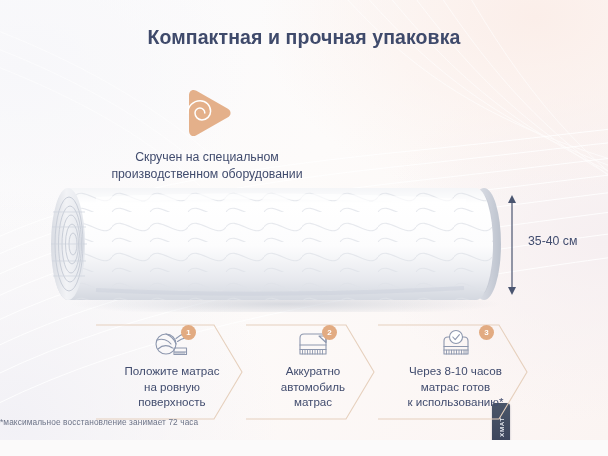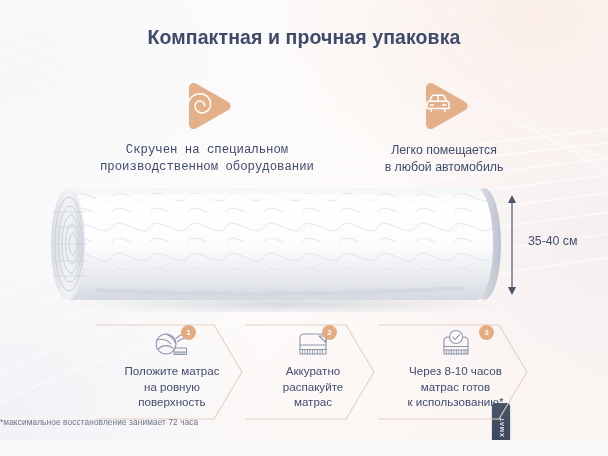--- a/index.html
+++ b/index.html
@@ -31,21 +31,21 @@
     text-align:center;
     font-size:19.5px; font-weight:bold; letter-spacing:.1px;
     color:#3f4a6b;
   }
 
   
   .feature {
     position:absolute; text-align:center; color:#414c6e;
     font-size:12.3px; line-height:16.5px;
   }
-  .feature.left  { left:76px;  top:80px; width:262px;font-family:Liberation Mono, monospace; }
+  .feature.left  { left:76px;  top:87px; width:262px; }
   .feature.right { left:330px; top:80px; width:228px; }
   .feat-icon { width:56px; height:52px; margin:0 auto 10px; position:relative; }
   .feat-icon svg { display:block; }
   .feat-text { white-space:pre-line; }
 
   
   .product { position:absolute; left:36px; top:182px; width:470px; height:130px; }
   .tag {
     position:absolute; left:456px; top:221px; width:18px; height:47px;
     background:linear-gradient(180deg,#4a5568 0%, #39425a 100%);
@@ -136,38 +136,20 @@
         <path d="M10 8.5 C10 3.8 13.4 1.6 17.4 3.8 L48.5 21.4 C52.6 23.7 52.6 28.3 48.5 30.6 L17.4 48.2 C13.4 50.4 10 48.2 10 43.5 Z" fill="#e4b08a"></path>
         <g fill="none" stroke="#ffffff" stroke-width="1.5" stroke-linecap="round">
           <path d="M25.8 26 C25.8 23.3 23.6 21.1 20.9 21.1 C18.2 21.1 16 23.3 16 26 C16 29.8 19.1 32.9 22.9 32.9 C27.7 32.9 31.6 29 31.6 24.2 C31.6 18.4 26.9 13.7 21.1 13.7 C14.3 13.7 8.8 19.2 8.8 26"></path>
         </g>
       </svg>
     </div>
     <div class="feat-text">Скручен на специальном
 производственном оборудовании</div>
   </div>
 
-  <div class="feature right">
-    <div class="feat-icon">
-      <svg width="56" height="52" viewBox="0 0 56 52">
-        <path d="M10 8.5 C10 3.8 13.4 1.6 17.4 3.8 L48.5 21.4 C52.6 23.7 52.6 28.3 48.5 30.6 L17.4 48.2 C13.4 50.4 10 48.2 10 43.5 Z" fill="#e4b08a"></path>
-        <g fill="none" stroke="#ffffff" stroke-width="1.5" stroke-linejoin="round" stroke-linecap="round">
-          <path d="M11 28.6 L11 23.6 C11 22.3 12 21.3 13.3 21.3 L30.7 21.3 C32 21.3 33 22.3 33 23.6 L33 28.6 Z"></path>
-          <path d="M13.6 21.3 L15.6 16.6 C15.9 15.8 16.6 15.3 17.5 15.3 L26.5 15.3 C27.4 15.3 28.1 15.8 28.4 16.6 L30.4 21.3"></path>
-          <path d="M15.3 28.6 L15.3 31.4"></path>
-          <path d="M28.7 28.6 L28.7 31.4"></path>
-          <path d="M14.3 25 L17.3 25"></path>
-          <path d="M26.7 25 L29.7 25"></path>
-          <path d="M22 21.3 L22 15.3"></path>
-        </g>
-      </svg>
-    </div>
-    <div class="feat-text">Легко помещается
-в любой автомобиль</div>
-  </div>
 
   <div class="product">
     <svg width="470" height="130" viewBox="0 0 470 130">
       <defs>
         <linearGradient id="rollBody" x1="0" y1="0" x2="0" y2="1">
           <stop offset="0%" stop-color="#f4f5f7"></stop>
           <stop offset="14%" stop-color="#ffffff"></stop>
           <stop offset="52%" stop-color="#fcfcfd"></stop>
           <stop offset="82%" stop-color="#e7e9ee"></stop>
           <stop offset="100%" stop-color="#d4d8e0"></stop>
@@ -293,21 +275,21 @@
               <path d="M24.5 21.7 L24.5 26"></path>
                 <path d="M27 21.7 L27 26"></path>
               <path d="M29.5 21.7 L29.5 26"></path>
             </g>
             <path d="M26 8 L33 8 L33 14.5 Z"></path>
           </g>
         </svg>
       </div>
       <div class="badge">2</div>
       <div class="step-text">Аккуратно
-распакуйте
+автомобиль
 матрас</div>
     </div>
 
     <div class="step step-3">
       <svg class="step-shape" width="155" height="100" viewBox="0 0 155 100">
         <path d="M0 3 L121 3 L149 50 L121 97 L0 97" fill="none" stroke="#e6d0bd" stroke-width="1.1"></path>
       </svg>
       <div class="step-icon">
         <svg width="40" height="32" viewBox="0 0 40 32">
           <g fill="none" stroke="#8d97ae" stroke-width="1.1" stroke-linejoin="round" stroke-linecap="round">

